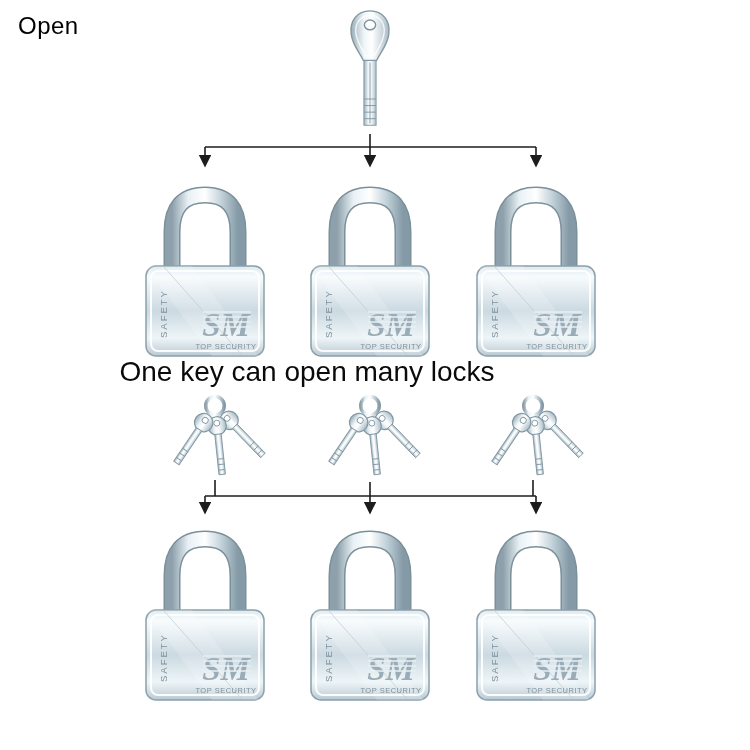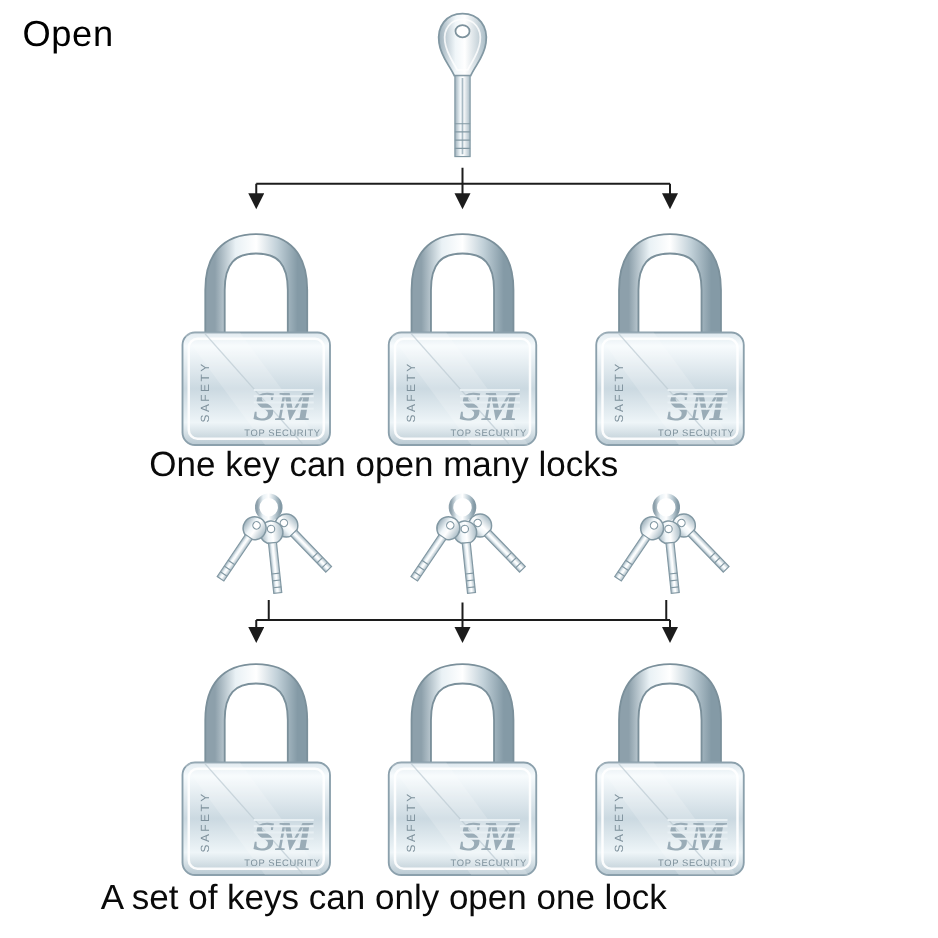--- a/index.html
+++ b/index.html
@@ -1,18 +1,18 @@
 <!DOCTYPE html>
 <html><head>
 <meta charset="utf-8">
 <style>
   * { margin:0; padding:0; box-sizing:border-box; }
   html,body { background:#ffffff; font-family:"Liberation Sans", sans-serif; }
   .canvas { position:relative; width:750px; height:750px; background:#ffffff; overflow:hidden; }
-  .side-label { position:absolute; font-size:29px; color:#000; letter-spacing:0.5px; }
+  .side-label { position:absolute; font-size:24px; color:#000; letter-spacing:0.5px; }
   .caption { position:absolute; left:0; width:614px; text-align:center; font-size:28px; color:#0a0a0a; }
   .lock-slot { position:absolute; width:150px; height:190px; }
   .bundle-slot { position:absolute; width:120px; height:92px; }
   .arrows { position:absolute; left:0; width:750px; }
   .master-key { position:absolute; }
   .defs-holder { position:absolute; width:0; height:0; }
 </style>
 </head>
 <body>
 
@@ -234,15 +234,14 @@
     <g stroke="#e7eff3" stroke-width="1.5">
       <line x1="73" y1="140" x2="121" y2="140"></line>
       <line x1="73" y1="145" x2="121" y2="145"></line>
       <line x1="73" y1="150" x2="121" y2="150"></line>
       <line x1="73" y1="155" x2="121" y2="155"></line>
     </g>
     <text x="96" y="177" font-size="7.5" letter-spacing="0.5" fill="#7e919c" text-anchor="middle" font-family="Liberation Sans, sans-serif">TOP SECURITY</text>
   </svg>
 </div>
 
-  <div class="caption" style="top:702px;">A set of keys can only open one lock</div>
 
 </div>
 
 </body></html>

